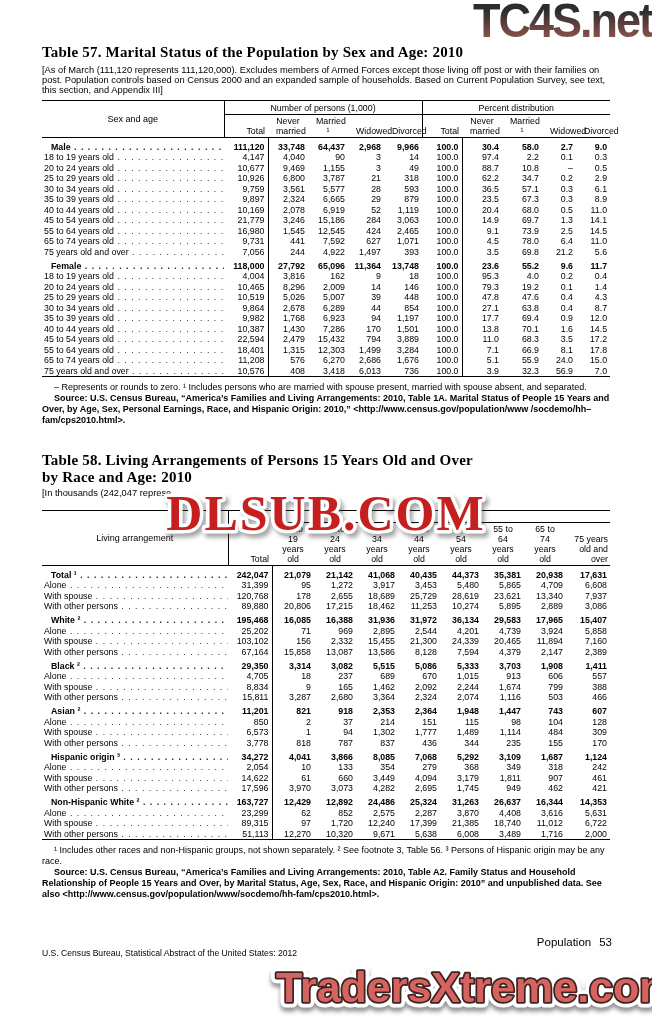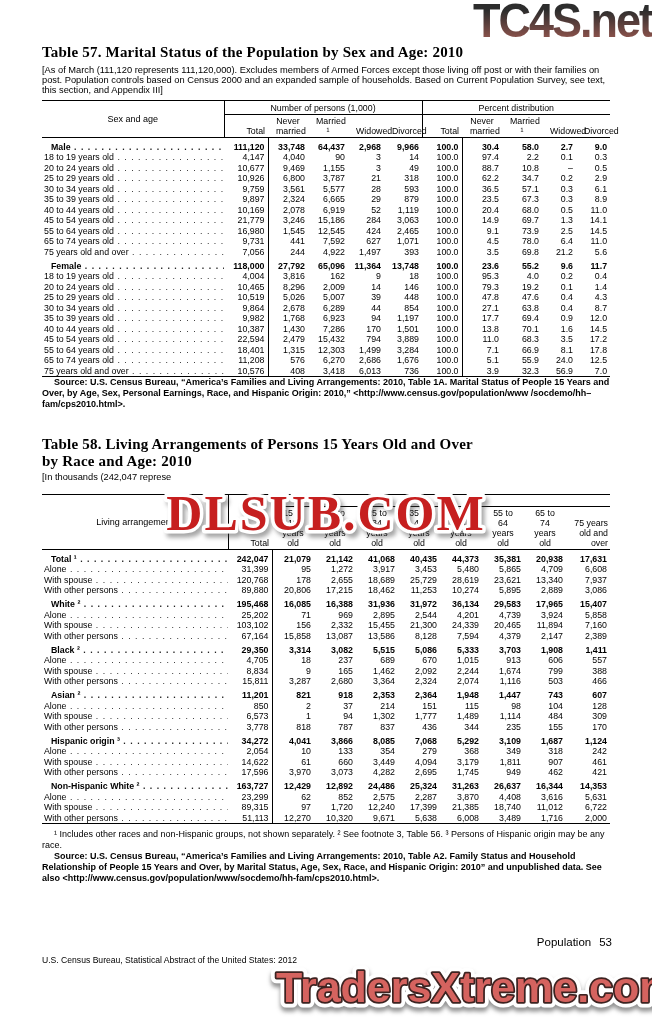--- a/index.html
+++ b/index.html
@@ -41,21 +41,21 @@
 
   .footnote{font-size:9px;line-height:11px;text-indent:12px;margin-top:5px;}
   .sourcenote{font-size:9px;line-height:11px;text-indent:12px;font-weight:bold;}
 
   .t58-block{margin-top:26px;}
   .t58-block h1.tbl-title{line-height:16.5px;margin-bottom:3px;}
 
   .page-footer{position:absolute;left:42px;right:40px;top:936px;}
   .page-num{font-size:11.5px;text-align:right;}
   .page-num .sect{margin-right:8px;}
-  .footer-src{font-size:8.6px;margin-top:7px;}
+  .footer-src{font-size:8.6px;}
 
   
   .wm-top{
     position:absolute;top:-6px;right:0;z-index:50;
     font-family:"Liberation Sans","DejaVu Sans",sans-serif;
     font-weight:800;font-size:45px;letter-spacing:-2px;
     transform:scaleY(1.06);transform-origin:top right;
     background:linear-gradient(to bottom,var(--wmTop1) 30%,var(--wmTop2) 85%);
     -webkit-background-clip:text;background-clip:text;color:transparent;
     opacity:.93;white-space:nowrap;
@@ -390,38 +390,39 @@
             <td class="lbl-cell"><span class="lbl">65 to 74 years old</span><span class="dots"> . . . . . . . . . . . . . . . . . . . . . . . . . . . . . . . . . . . . . . . .</span></td>
             <td class="num">11,208</td>
             <td class="num vd">576</td>
             <td class="num">6,270</td>
             <td class="num">2,686</td>
             <td class="num">1,676</td>
             <td class="num">100.0</td>
             <td class="num vd">5.1</td>
             <td class="num">55.9</td>
             <td class="num">24.0</td>
-            <td class="num">12.5</td>
+            <td class="num">15.0</td>
           </tr>
           <tr>
             <td class="lbl-cell"><span class="lbl">75 years old and over</span><span class="dots"> . . . . . . . . . . . . . . . . . . . . . . . . . . . . . . . . . . . . . . . .</span></td>
             <td class="num">10,576</td>
             <td class="num vd">408</td>
             <td class="num">3,418</td>
             <td class="num">6,013</td>
             <td class="num">736</td>
             <td class="num">100.0</td>
             <td class="num vd">3.9</td>
             <td class="num">32.3</td>
             <td class="num">56.9</td>
             <td class="num">7.0</td>
           </tr>
         </tbody>
     </table>
 
+    <p class="footnote">– Represents or rounds to zero. ¹ Includes persons who are married with spouse present, married with spouse absent, and separated.</p>
     <p class="sourcenote">Source: U.S. Census Bureau, “America’s Families and Living Arrangements: 2010, Table 1A. Marital Status of People 15 Years and Over, by Age, Sex, Personal Earnings, Race, and Hispanic Origin: 2010,” &lt;http://www.census.gov/population/www /socdemo/hh–fam/cps2010.html&gt;.</p>
   </div>
 
   <div class="t58-block">
     <h1 class="tbl-title"><span>Table 58. Living Arrangements of Persons 15 Years Old and Over</span><br><span>by Race and Age: 2010</span></h1>
     <p class="bracket-frag">[In thousands (242,047 represe</p>
 
     <table>
       <colgroup>
         <col style="width:186px">

